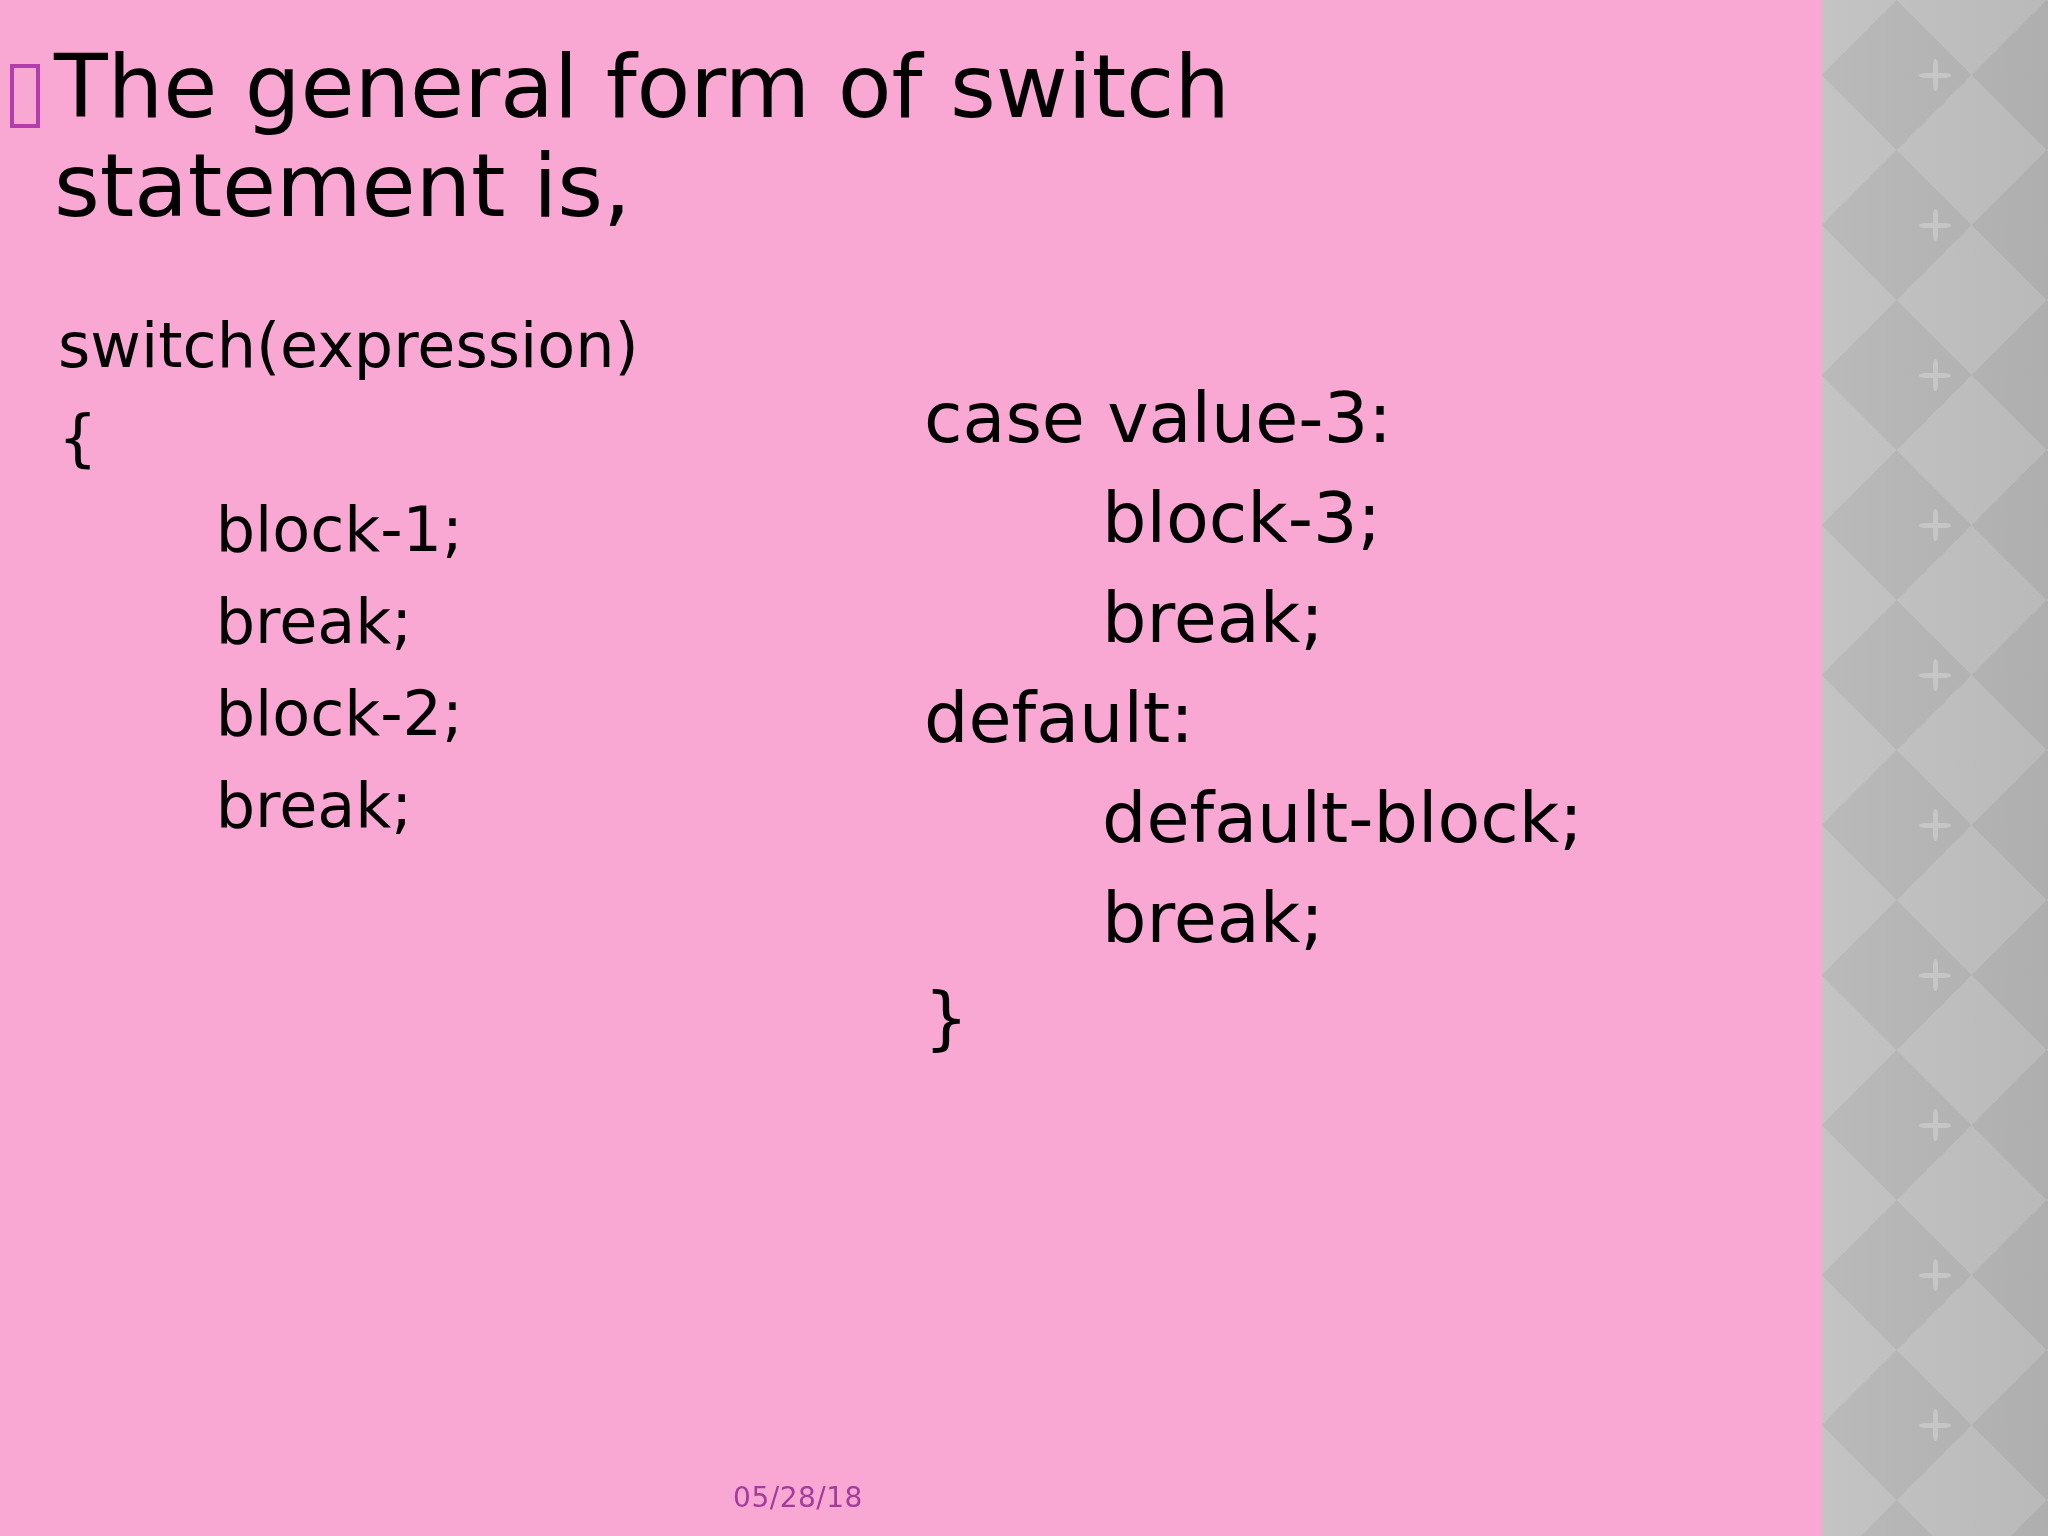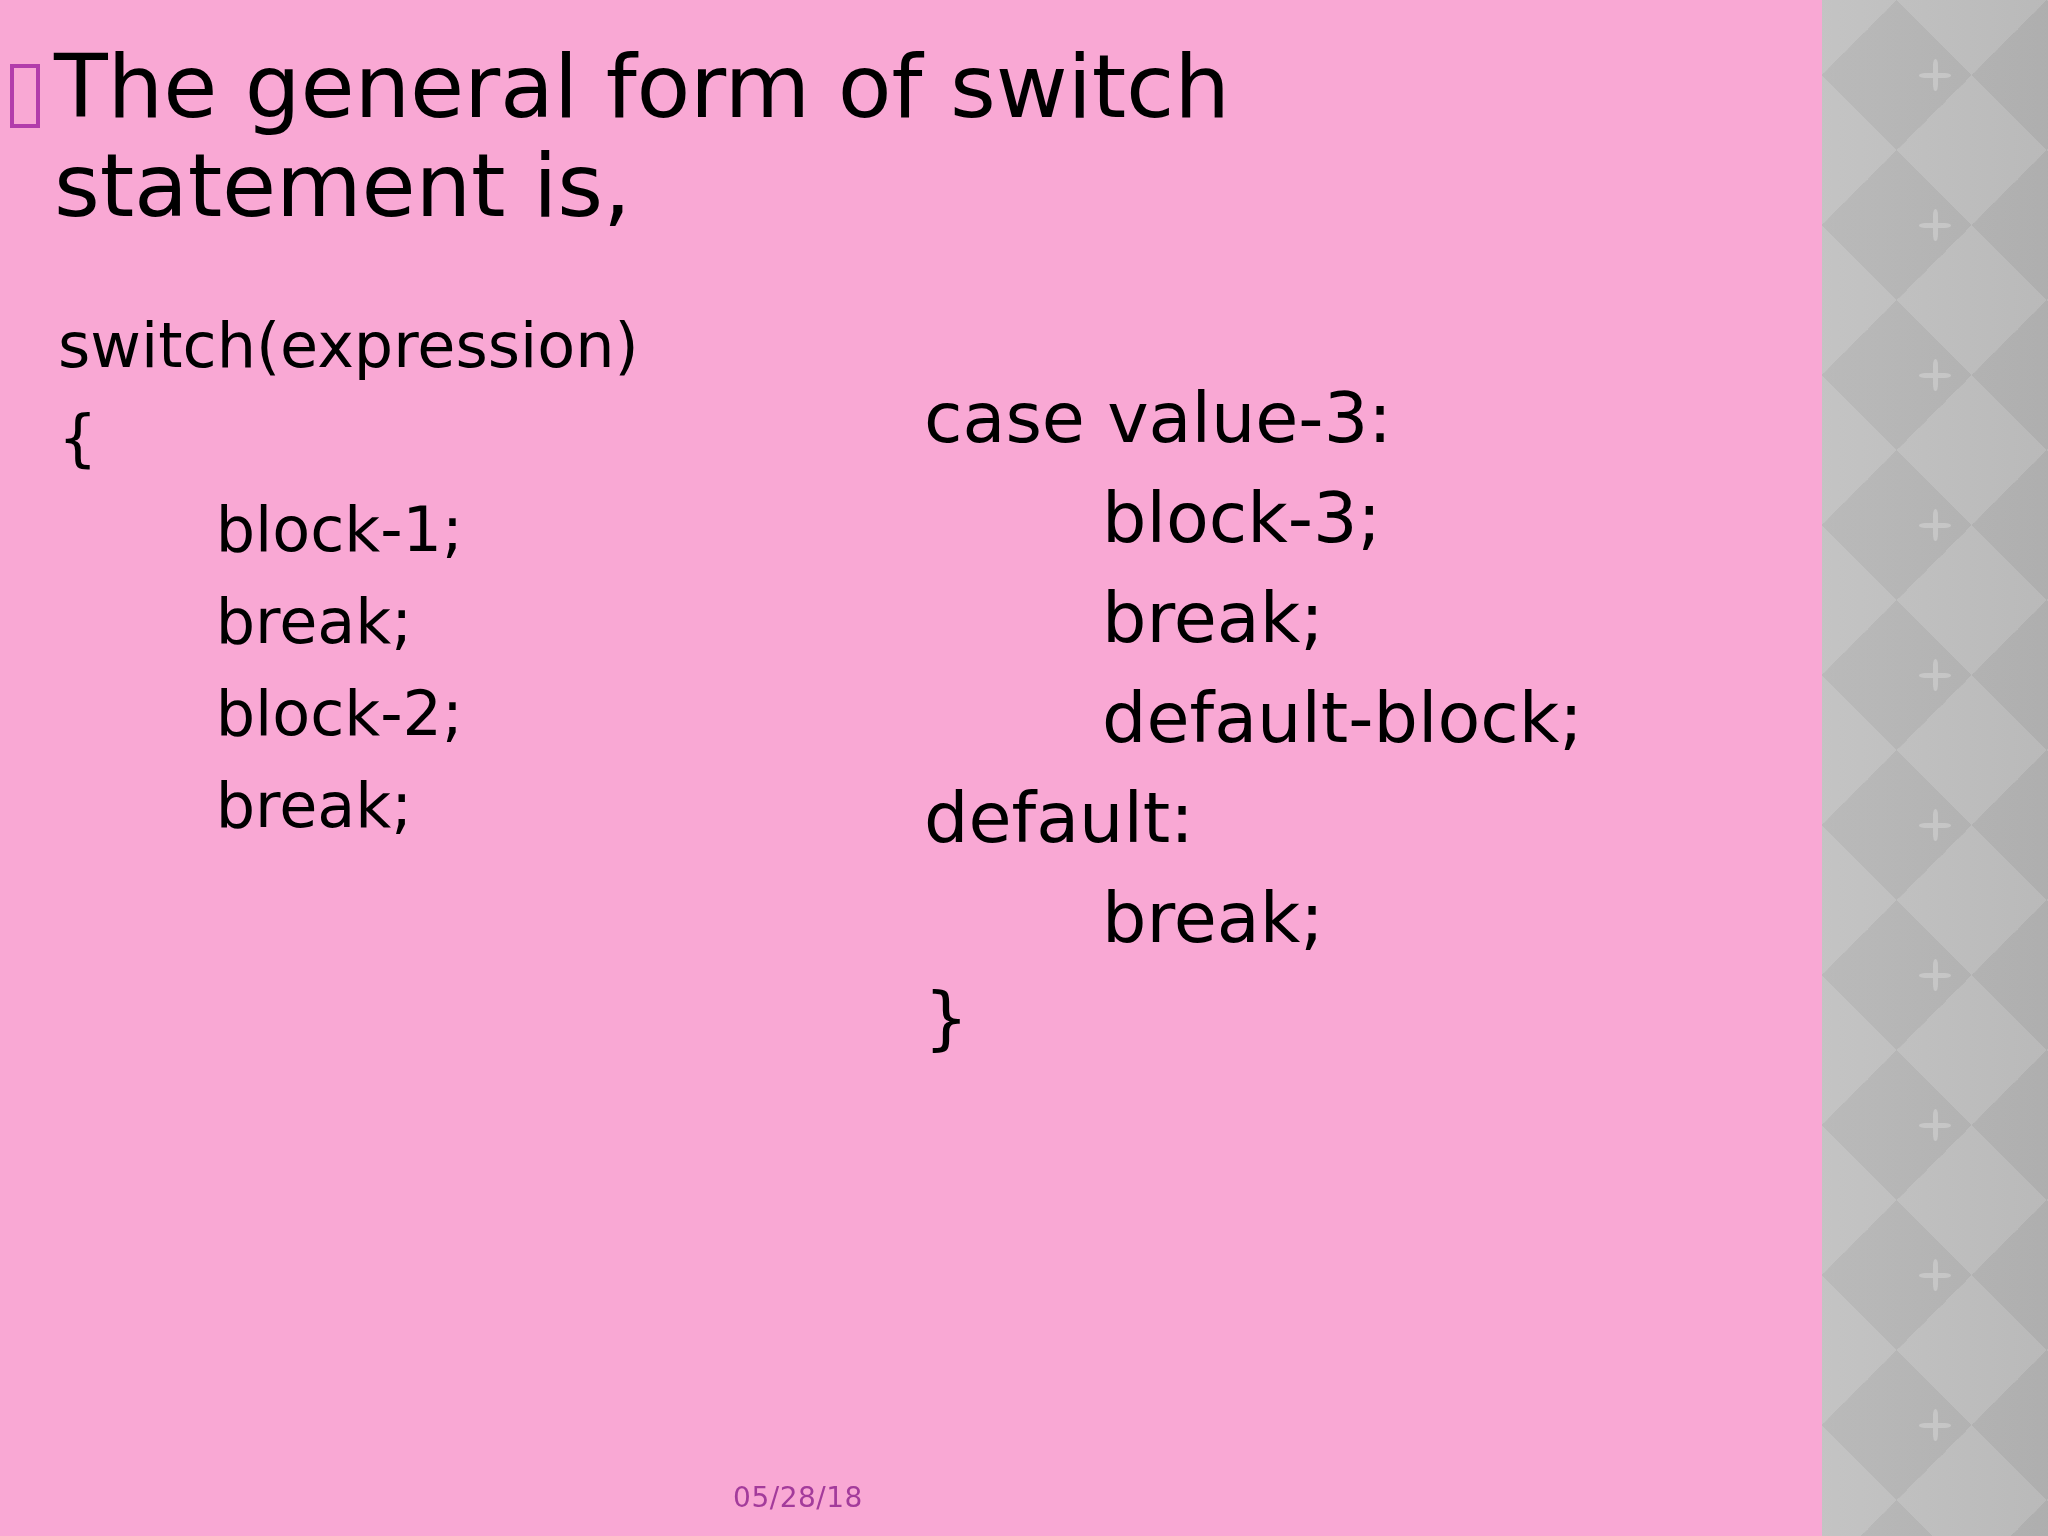--- a/index.html
+++ b/index.html
@@ -179,22 +179,22 @@
       <div class="code-line">        block-1;</div>
       <div class="code-line">        break;</div>
       <div class="code-line">        block-2;</div>
       <div class="code-line">        break;</div>
     </div>
 
     <div id="code-right" class="code-col">
       <div class="code-line">case value-3:</div>
       <div class="code-line">        block-3;</div>
       <div class="code-line">        break;</div>
+      <div class="code-line">default:</div>
       <div class="code-line">        default-block;</div>
-      <div class="code-line">default:</div>
       <div class="code-line">        break;</div>
       <div class="code-line">}</div>
     </div>
 
     <div id="footer-date">05/28/18</div>
   </div>
 
   <div id="deco-panel">
     <div class="diamond-layer"></div>
     <div class="diamond-layer2"></div>

